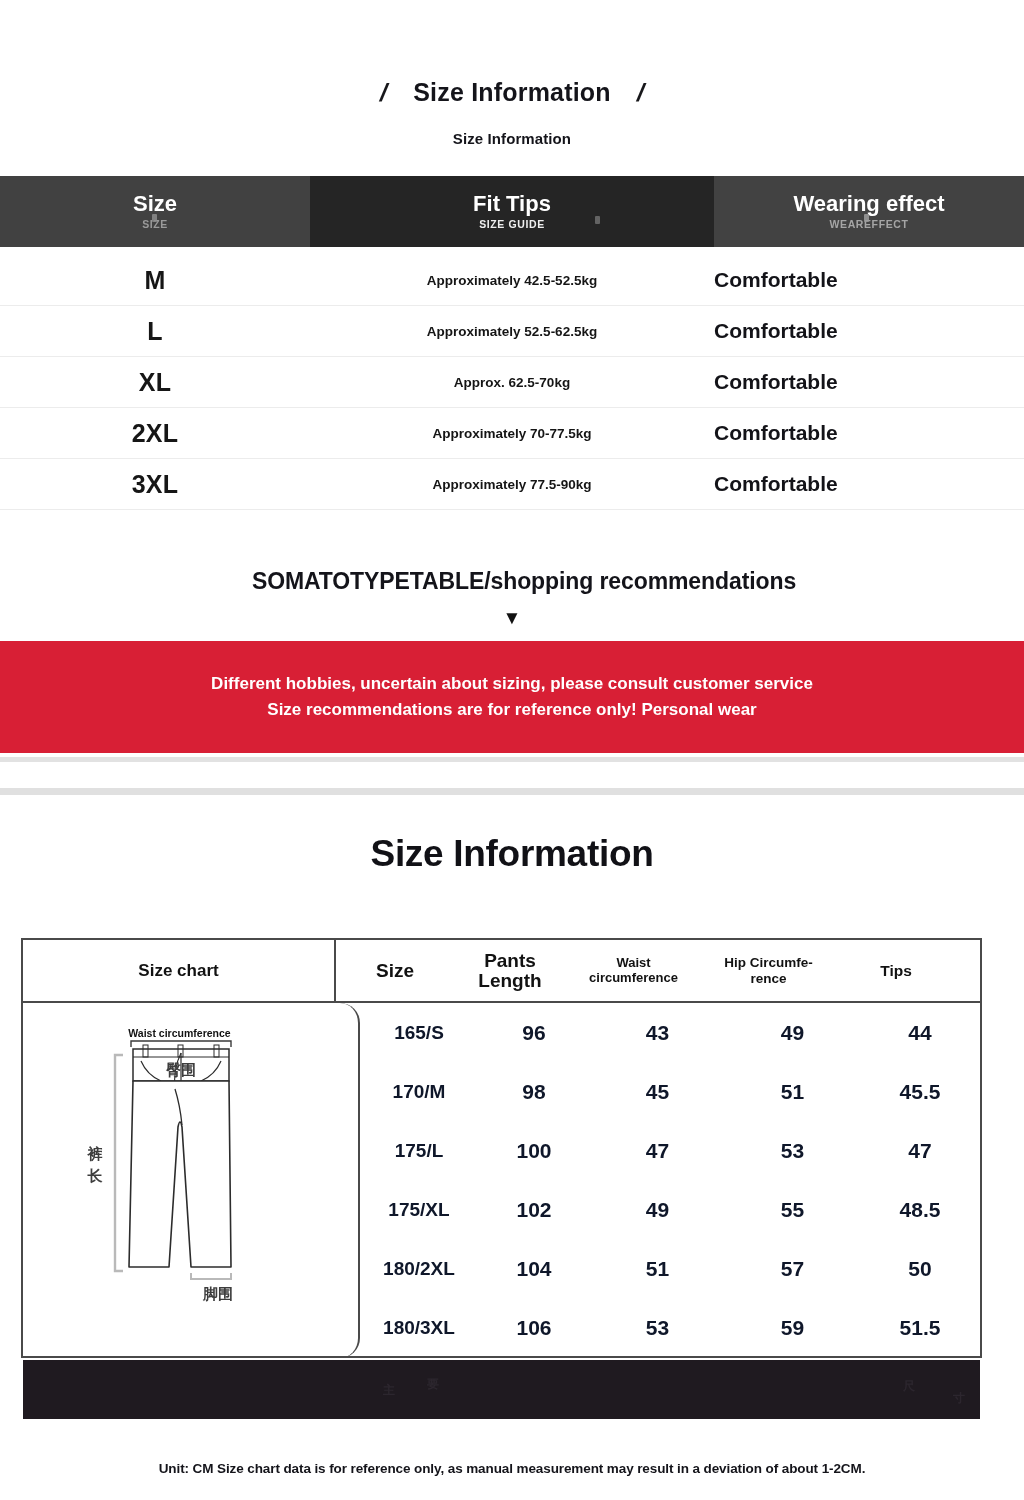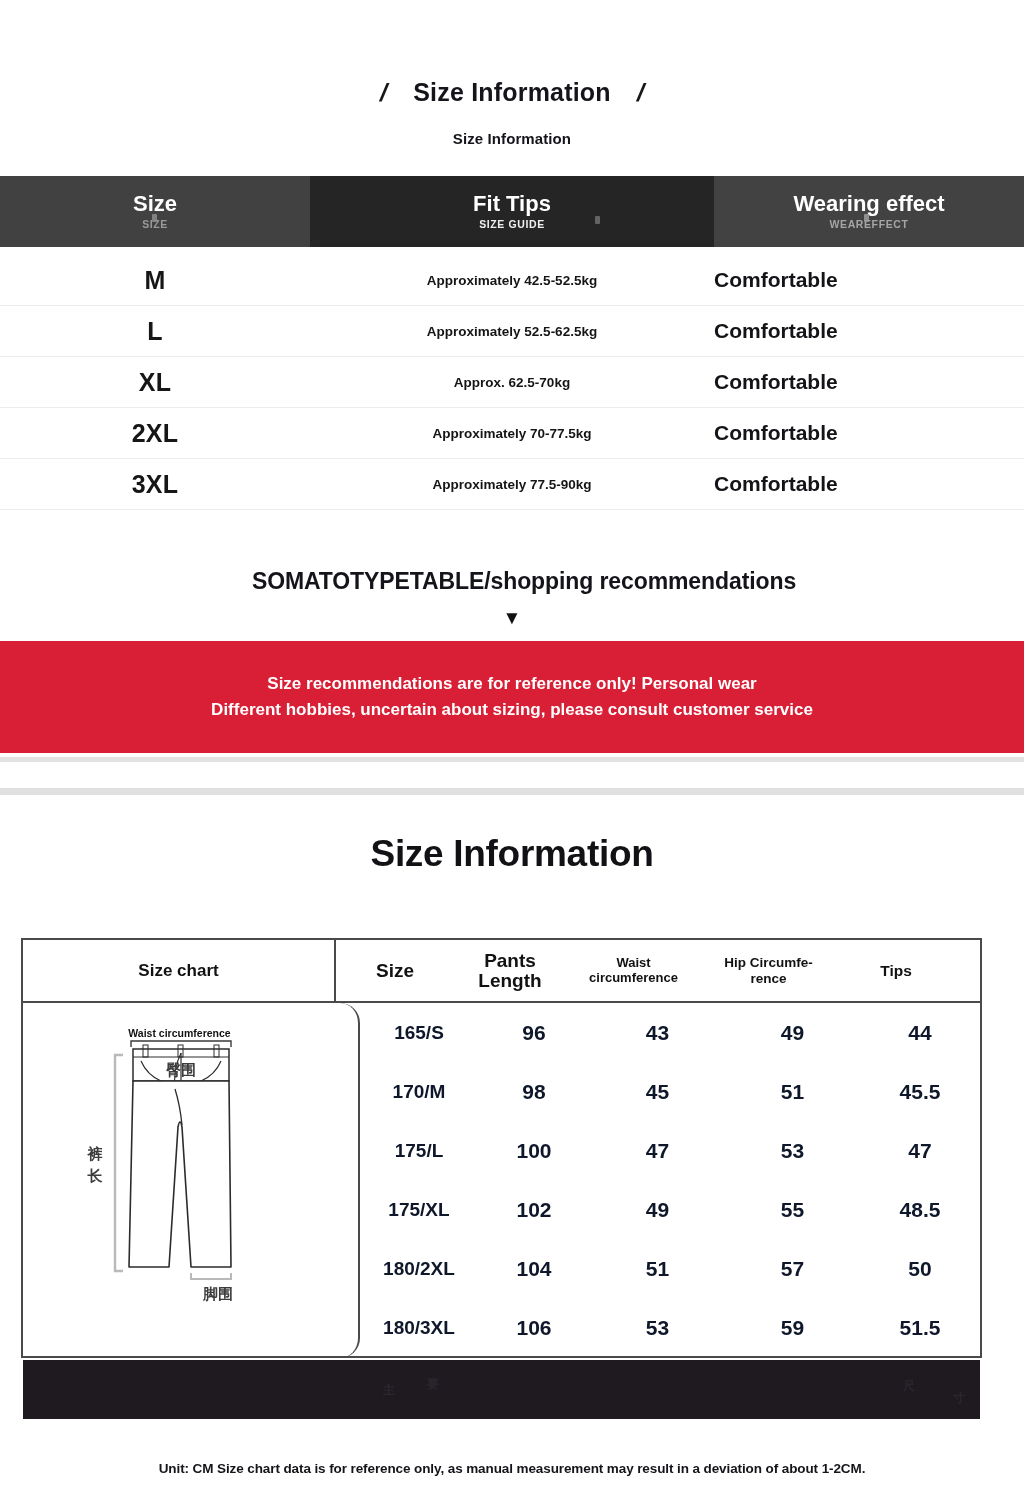--- a/index.html
+++ b/index.html
@@ -197,22 +197,22 @@
       <div class="c-size">3XL</div>
       <div class="c-fit">Approximately 77.5-90kg</div>
       <div class="c-wear">Comfortable</div>
     </div>
   </div>
 
   <div class="somat">SOMATOTYPETABLE/shopping recommendations</div>
   <div class="arrow-down">▼</div>
 
   <div class="red-band">
+    <div class="red-line">Different hobbies, uncertain about sizing, please consult customer service</div>
     <div class="red-line">Size recommendations are for reference only! Personal wear</div>
-    <div class="red-line">Different hobbies, uncertain about sizing, please consult customer service</div>
   </div>
   <div class="gray-sep s1"></div>
   <div class="gray-sep s2"></div>
 
   <div class="sec-title">Size Information</div>
 
   <div class="big-table">
 
     <div class="bt-head">
       <div class="h-left">Size chart</div>

